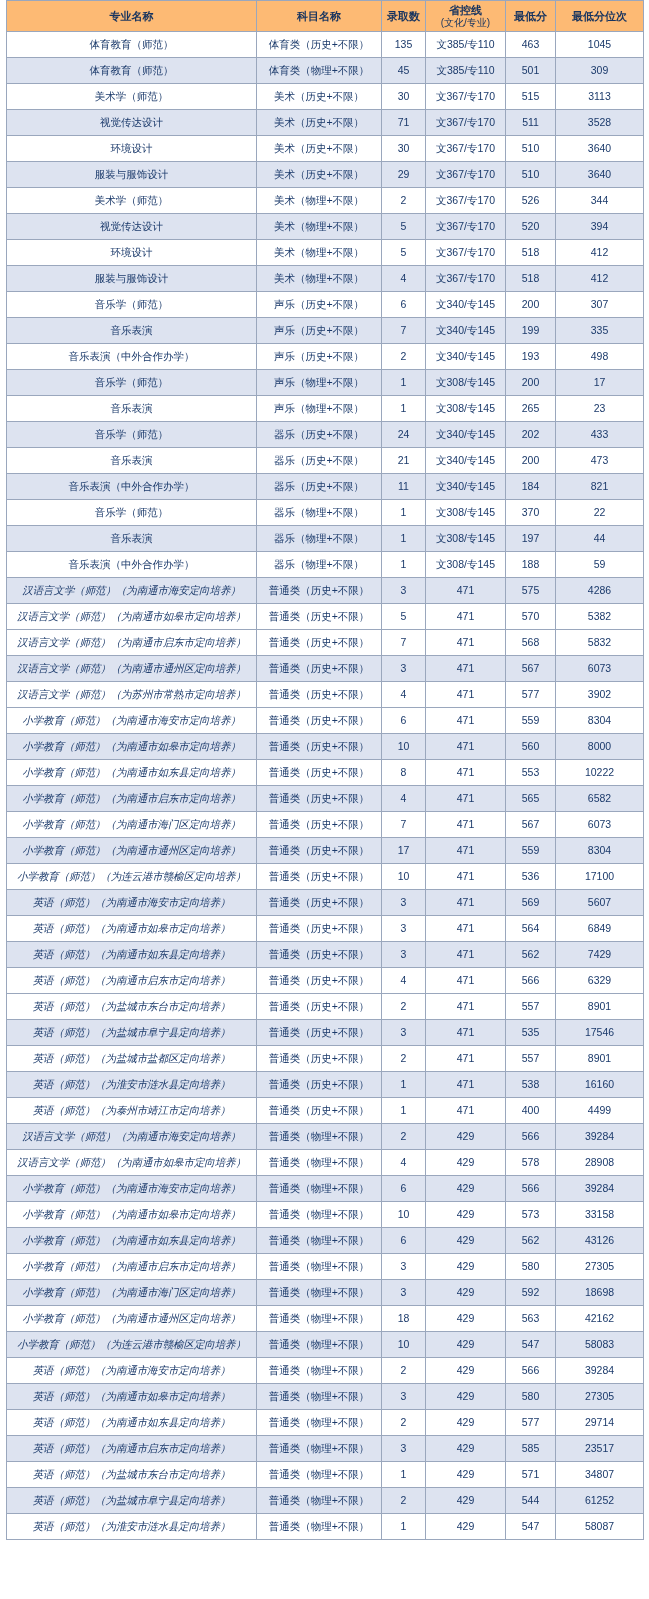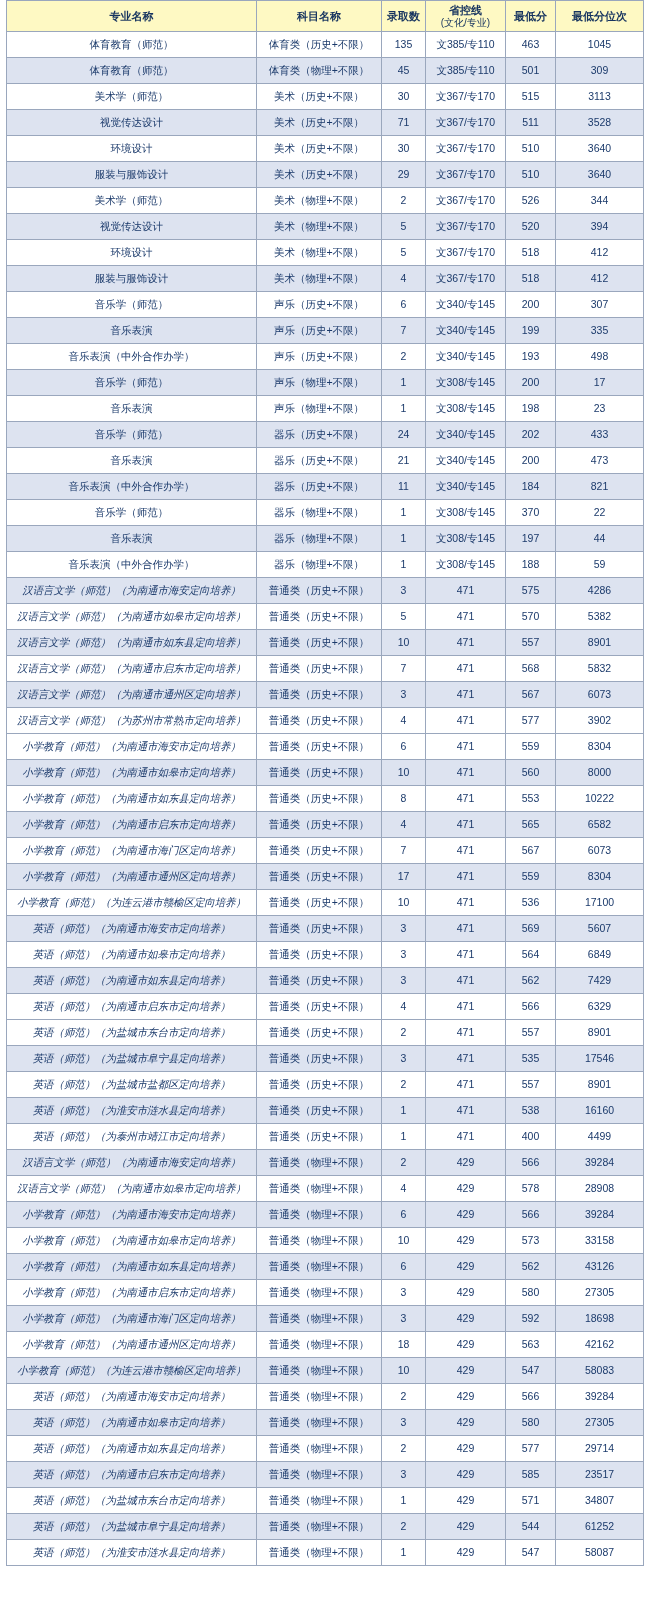--- a/index.html
+++ b/index.html
@@ -30,21 +30,21 @@
     vertical-align: middle;
     color: #1b3a6b;
     font-size: 10.5px;
     line-height: 1.15;
     padding: 0;
     height: 25px;
     overflow: hidden;
     white-space: nowrap;
   }
   #score-table thead th {
-    background: #fef9c3;
+    background: #fdba74;
     font-weight: bold;
     font-size: 11px;
     height: 30px;
     color: #16335f;
   }
   #score-table thead th .sub {
     display: block;
     font-size: 10px;
     font-weight: normal;
   }
@@ -205,21 +205,21 @@
         <td>1</td>
         <td>文308/专145</td>
         <td>200</td>
         <td>17</td>
       </tr>
       <tr class="plain">
         <td class="major">音乐表演</td>
         <td class="subject">声乐（物理+不限）</td>
         <td>1</td>
         <td>文308/专145</td>
-        <td>198</td>
+        <td>265</td>
         <td>23</td>
       </tr>
       <tr class="alt">
         <td class="major">音乐学（师范）</td>
         <td class="subject">器乐（历史+不限）</td>
         <td>24</td>
         <td>文340/专145</td>
         <td>202</td>
         <td>433</td>
       </tr>
@@ -272,28 +272,20 @@
         <td>4286</td>
       </tr>
       <tr class="plain">
         <td class="major long">汉语言文学（师范）（为南通市如皋市定向培养）</td>
         <td class="subject">普通类（历史+不限）</td>
         <td>5</td>
         <td>471</td>
         <td>570</td>
         <td>5382</td>
       </tr>
-      <tr class="alt">
-        <td class="major long">汉语言文学（师范）（为南通市如东县定向培养）</td>
-        <td class="subject">普通类（历史+不限）</td>
-        <td>10</td>
-        <td>471</td>
-        <td>557</td>
-        <td>8901</td>
-      </tr>
       <tr class="plain">
         <td class="major long">汉语言文学（师范）（为南通市启东市定向培养）</td>
         <td class="subject">普通类（历史+不限）</td>
         <td>7</td>
         <td>471</td>
         <td>568</td>
         <td>5832</td>
       </tr>
       <tr class="alt">
         <td class="major long">汉语言文学（师范）（为南通市通州区定向培养）</td>

